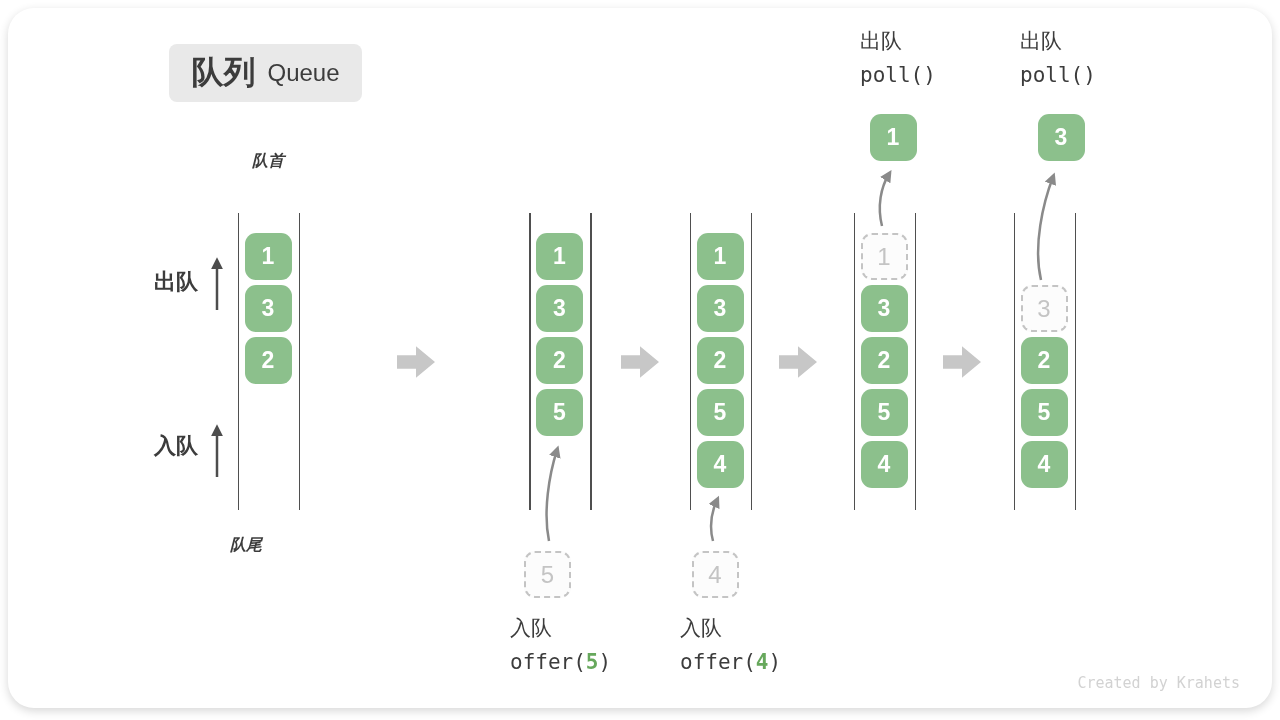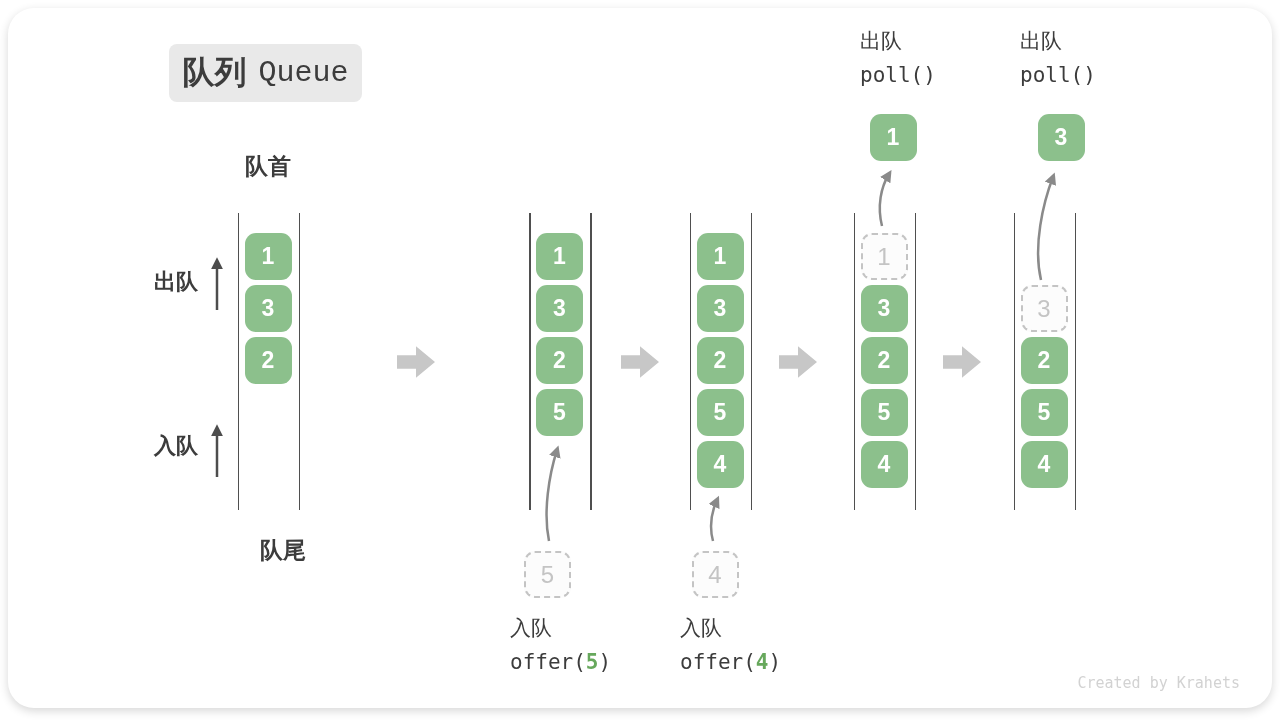--- a/index.html
+++ b/index.html
@@ -15,22 +15,22 @@
   }
   html,body{margin:0;padding:0;width:1280px;height:720px;overflow:hidden;
     background:#ffffff;font-family:"Liberation Sans","DejaVu Sans",sans-serif;}
   #canvas{position:relative;width:1280px;height:720px;}
   .card{position:absolute;left:8px;top:8px;width:1264px;height:700px;
     background:#ffffff;border-radius:26px;box-shadow:0 3px 10px rgba(0,0,0,0.16);}
   .title-box{position:absolute;left:169px;top:44px;width:193px;height:58px;
     background:var(--title-bg);border-radius:8px;display:flex;align-items:center;
     justify-content:center;gap:12px;}
   .title-cn{font-size:32px;font-weight:bold;color:var(--dark);}
-  .title-en{font-family:Liberation Mono, monospace;font-size:30px;color:var(--dark);}
-  .cjk-label{position:absolute;font-size:23px;font-weight:bold;color:var(--dark);}
+  .title-en{font-family:Liberation Sans, sans-serif;font-size:24px;color:var(--dark);}
+  .cjk-label{position:absolute;font-size:16px;font-weight:bold;color:var(--dark);font-style:italic;}
   .side-label{position:absolute;font-size:22px;font-weight:bold;color:var(--dark);}
   .col-line{position:absolute;width:1.5px;background:var(--line);}
   .qbox{position:absolute;width:47px;height:47px;border-radius:11px;
     background:var(--green);color:#ffffff;font-size:23px;font-weight:bold;
     display:flex;align-items:center;justify-content:center;box-sizing:border-box;}
   .qbox.dashed{background:#FCFCFC;border:2.5px dashed var(--dash-border);
     color:var(--dash-text);font-weight:400;font-size:24px;}
   .block-arrow{position:absolute;width:38px;height:36px;background:var(--block-arrow);
     clip-path:polygon(0% 31%,50% 31%,50% 6%,100% 50%,50% 94%,50% 69%,0% 69%);}
   .anno{position:absolute;color:var(--dark);font-size:21px;line-height:34px;white-space:nowrap;}
@@ -46,21 +46,21 @@
 
 <div id="canvas">
   <div class="card"></div>
 
   <div class="title-box">
     <span class="title-cn">队列</span>
     <span class="title-en">Queue</span>
   </div>
 
   <div class="cjk-label" style="left:237px;top:151px;width:62px;text-align:center;">队首</div>
-  <div class="cjk-label" style="left:252px;top:535px;width:62px;text-align:center;">队尾</div>
+  <div class="cjk-label" style="left:230px;top:535px;width:62px;">队尾</div>
 
   <div class="side-label" style="left:154px;top:267px;">出队</div>
   <div class="side-label" style="left:154px;top:431px;">入队</div>
 
   <div id="states-layer">
       <div class="col-line" style="left: 237.5px; top: 213px; height: 297px;"></div>
       <div class="col-line" style="left: 298.5px; top: 213px; height: 297px;"></div>
       <div class="qbox" style="left: 244.5px; top: 233px;">1</div>
       <div class="qbox" style="left: 244.5px; top: 285px;">3</div>
       <div class="qbox" style="left: 244.5px; top: 337px;">2</div>

